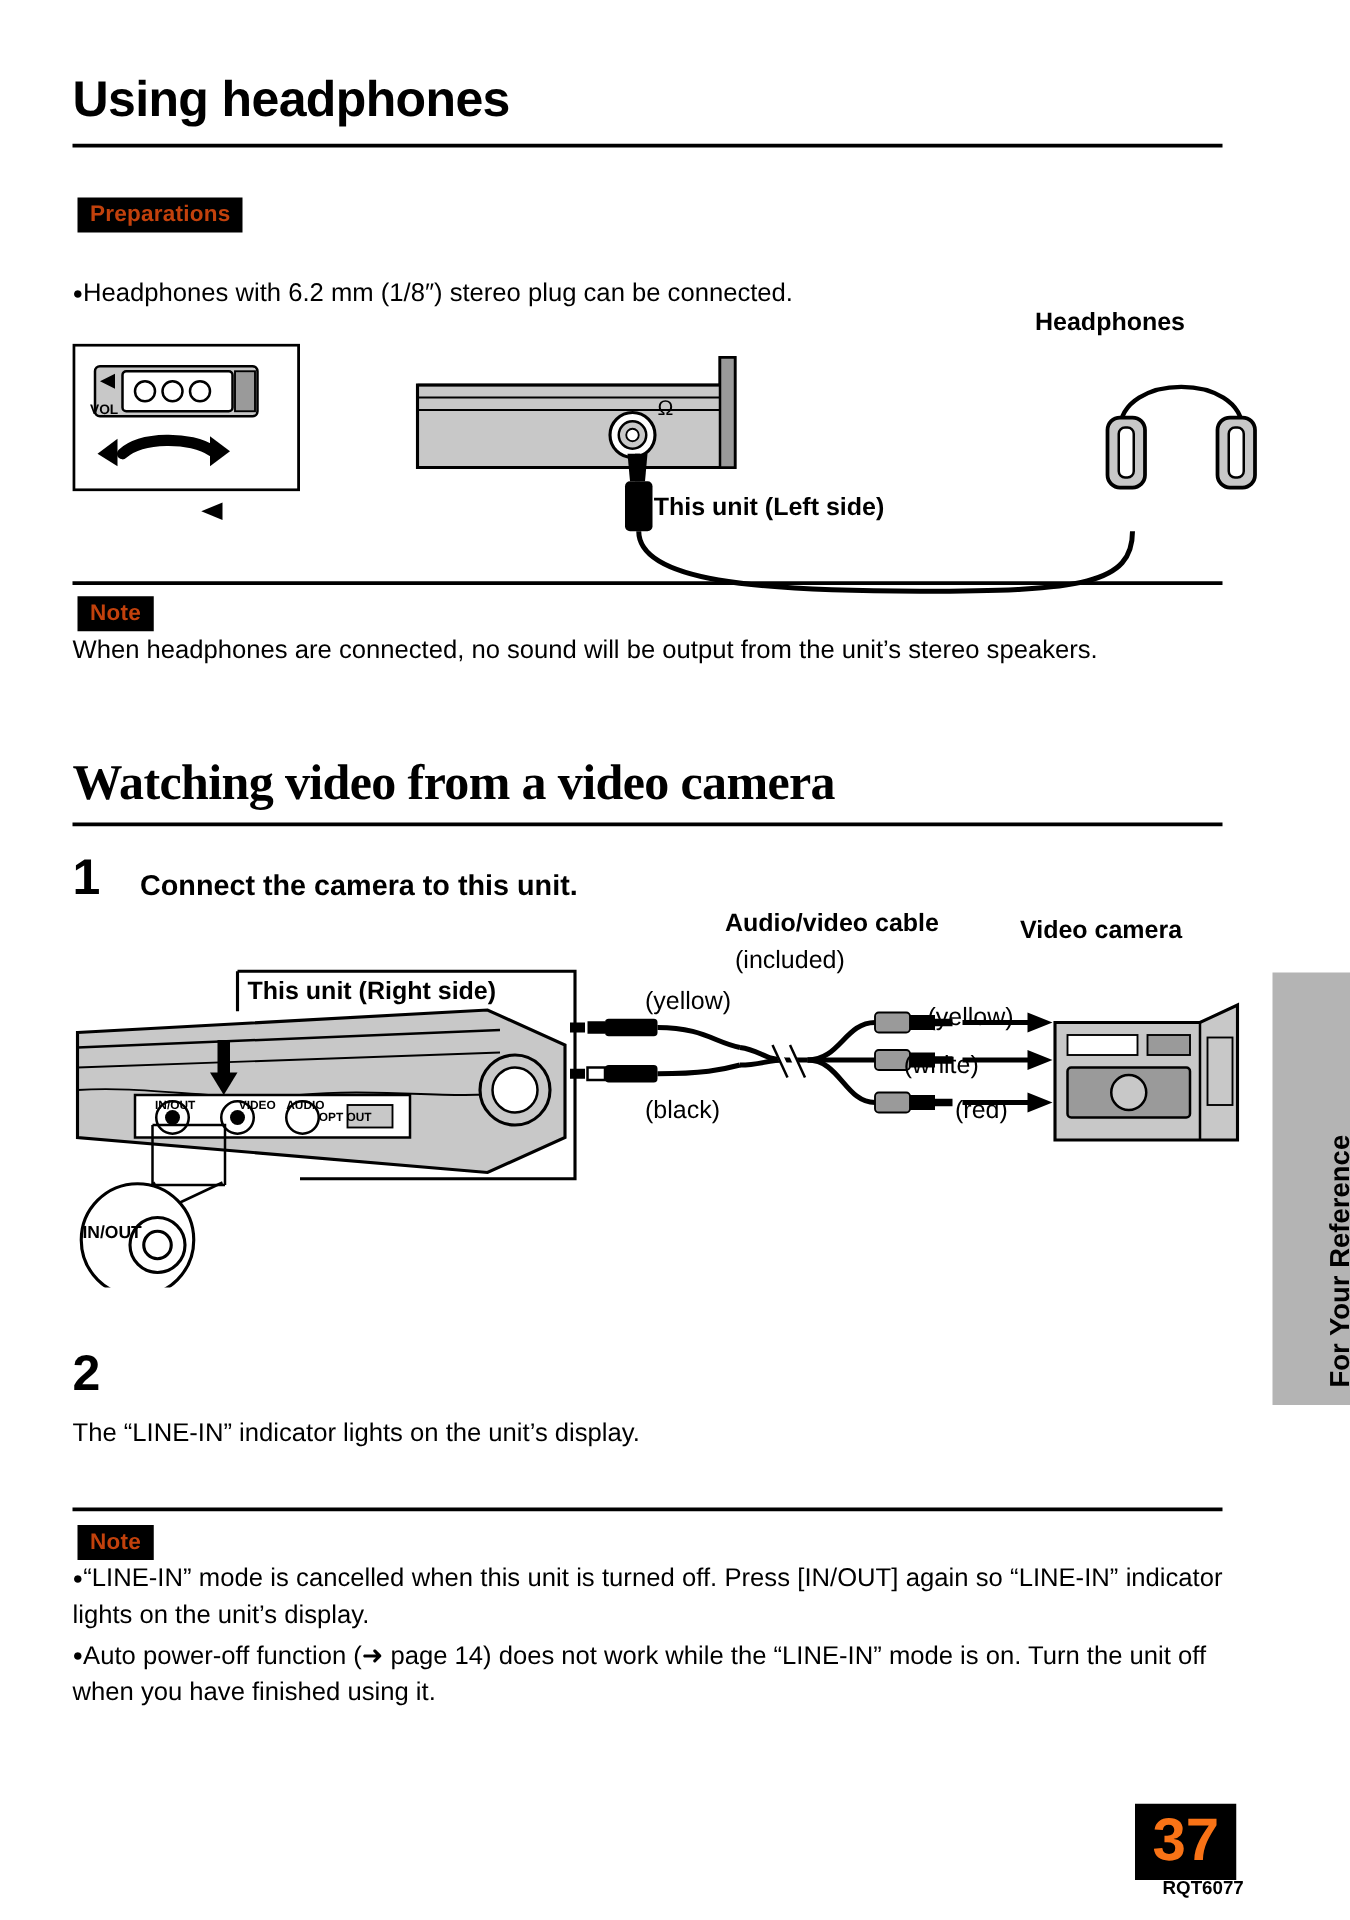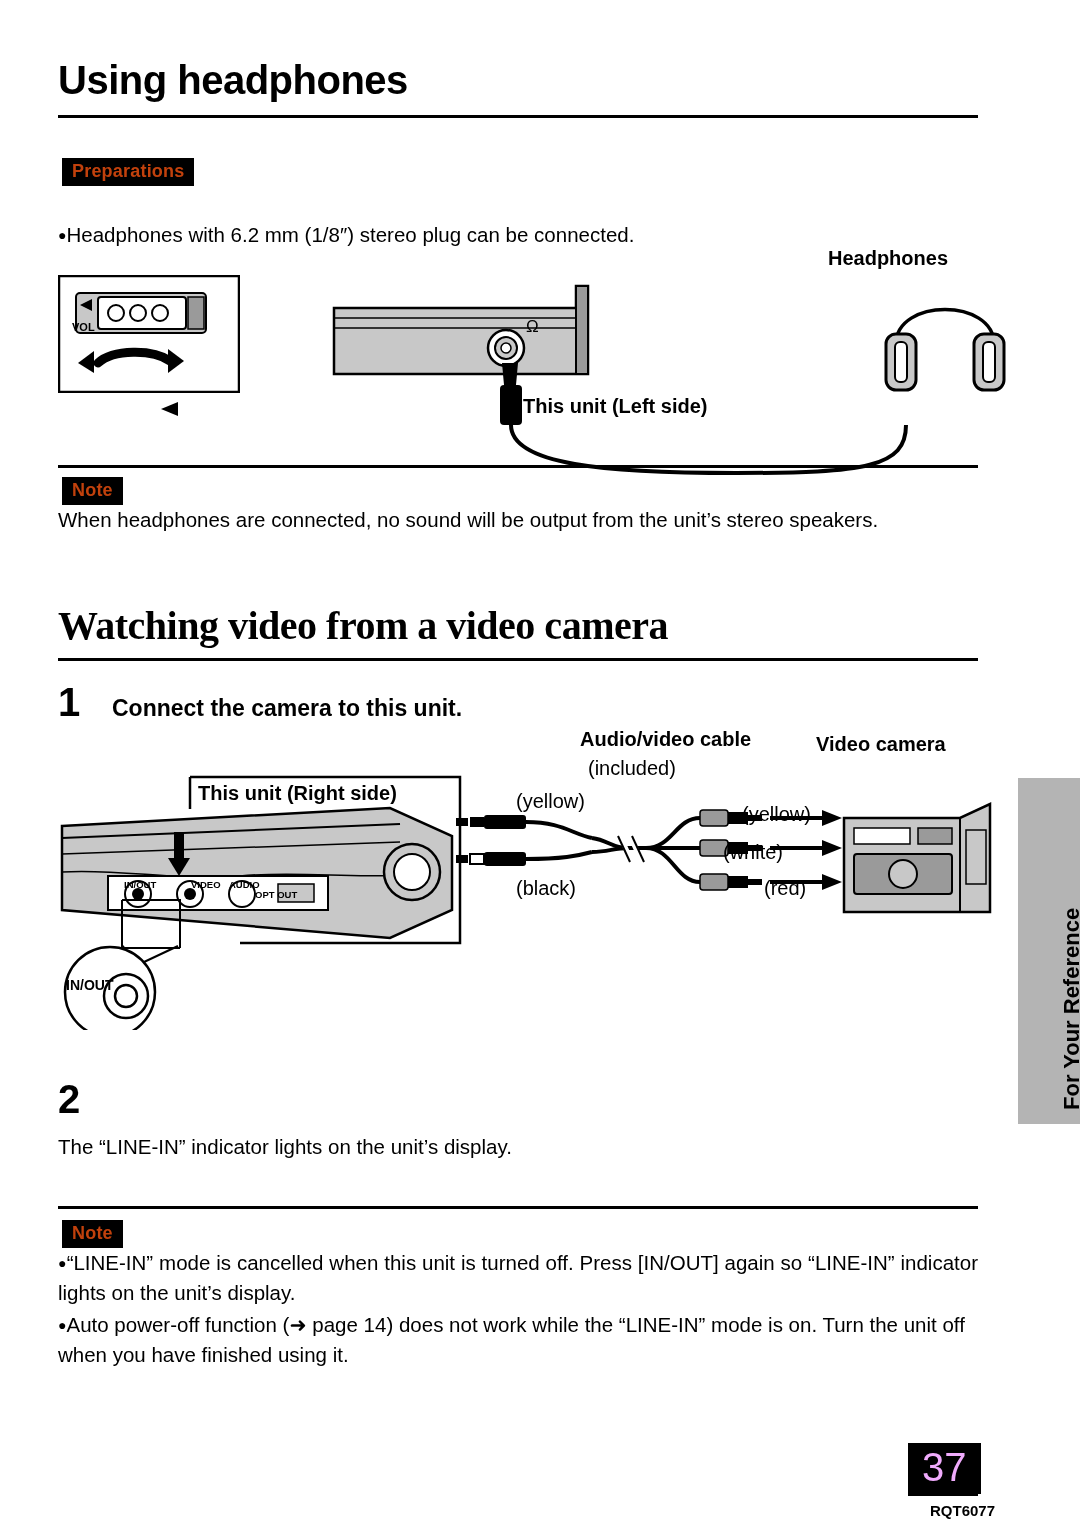--- a/index.html
+++ b/index.html
@@ -68,23 +68,23 @@
     transform:rotate(-90deg);
     transform-origin:left top;
     white-space:nowrap;
     font-weight:bold;
     font-size:22px;
     color:#000;
   }
 
   .pagenum {
     position:absolute;
-    font-size:40px;
-    font-weight:normal;
-    color:#f0abfc;
+    font-size:48px;
+    font-weight:bold;
+    color:#f97316;
     background:#000;
     padding:2px 14px 4px 14px;
   }
   .rqt { position:absolute; font-size:15px; font-weight:bold; }
 
   svg { display:block; }
   .art { position:absolute; }
 </style>
 </head>
 <body>

